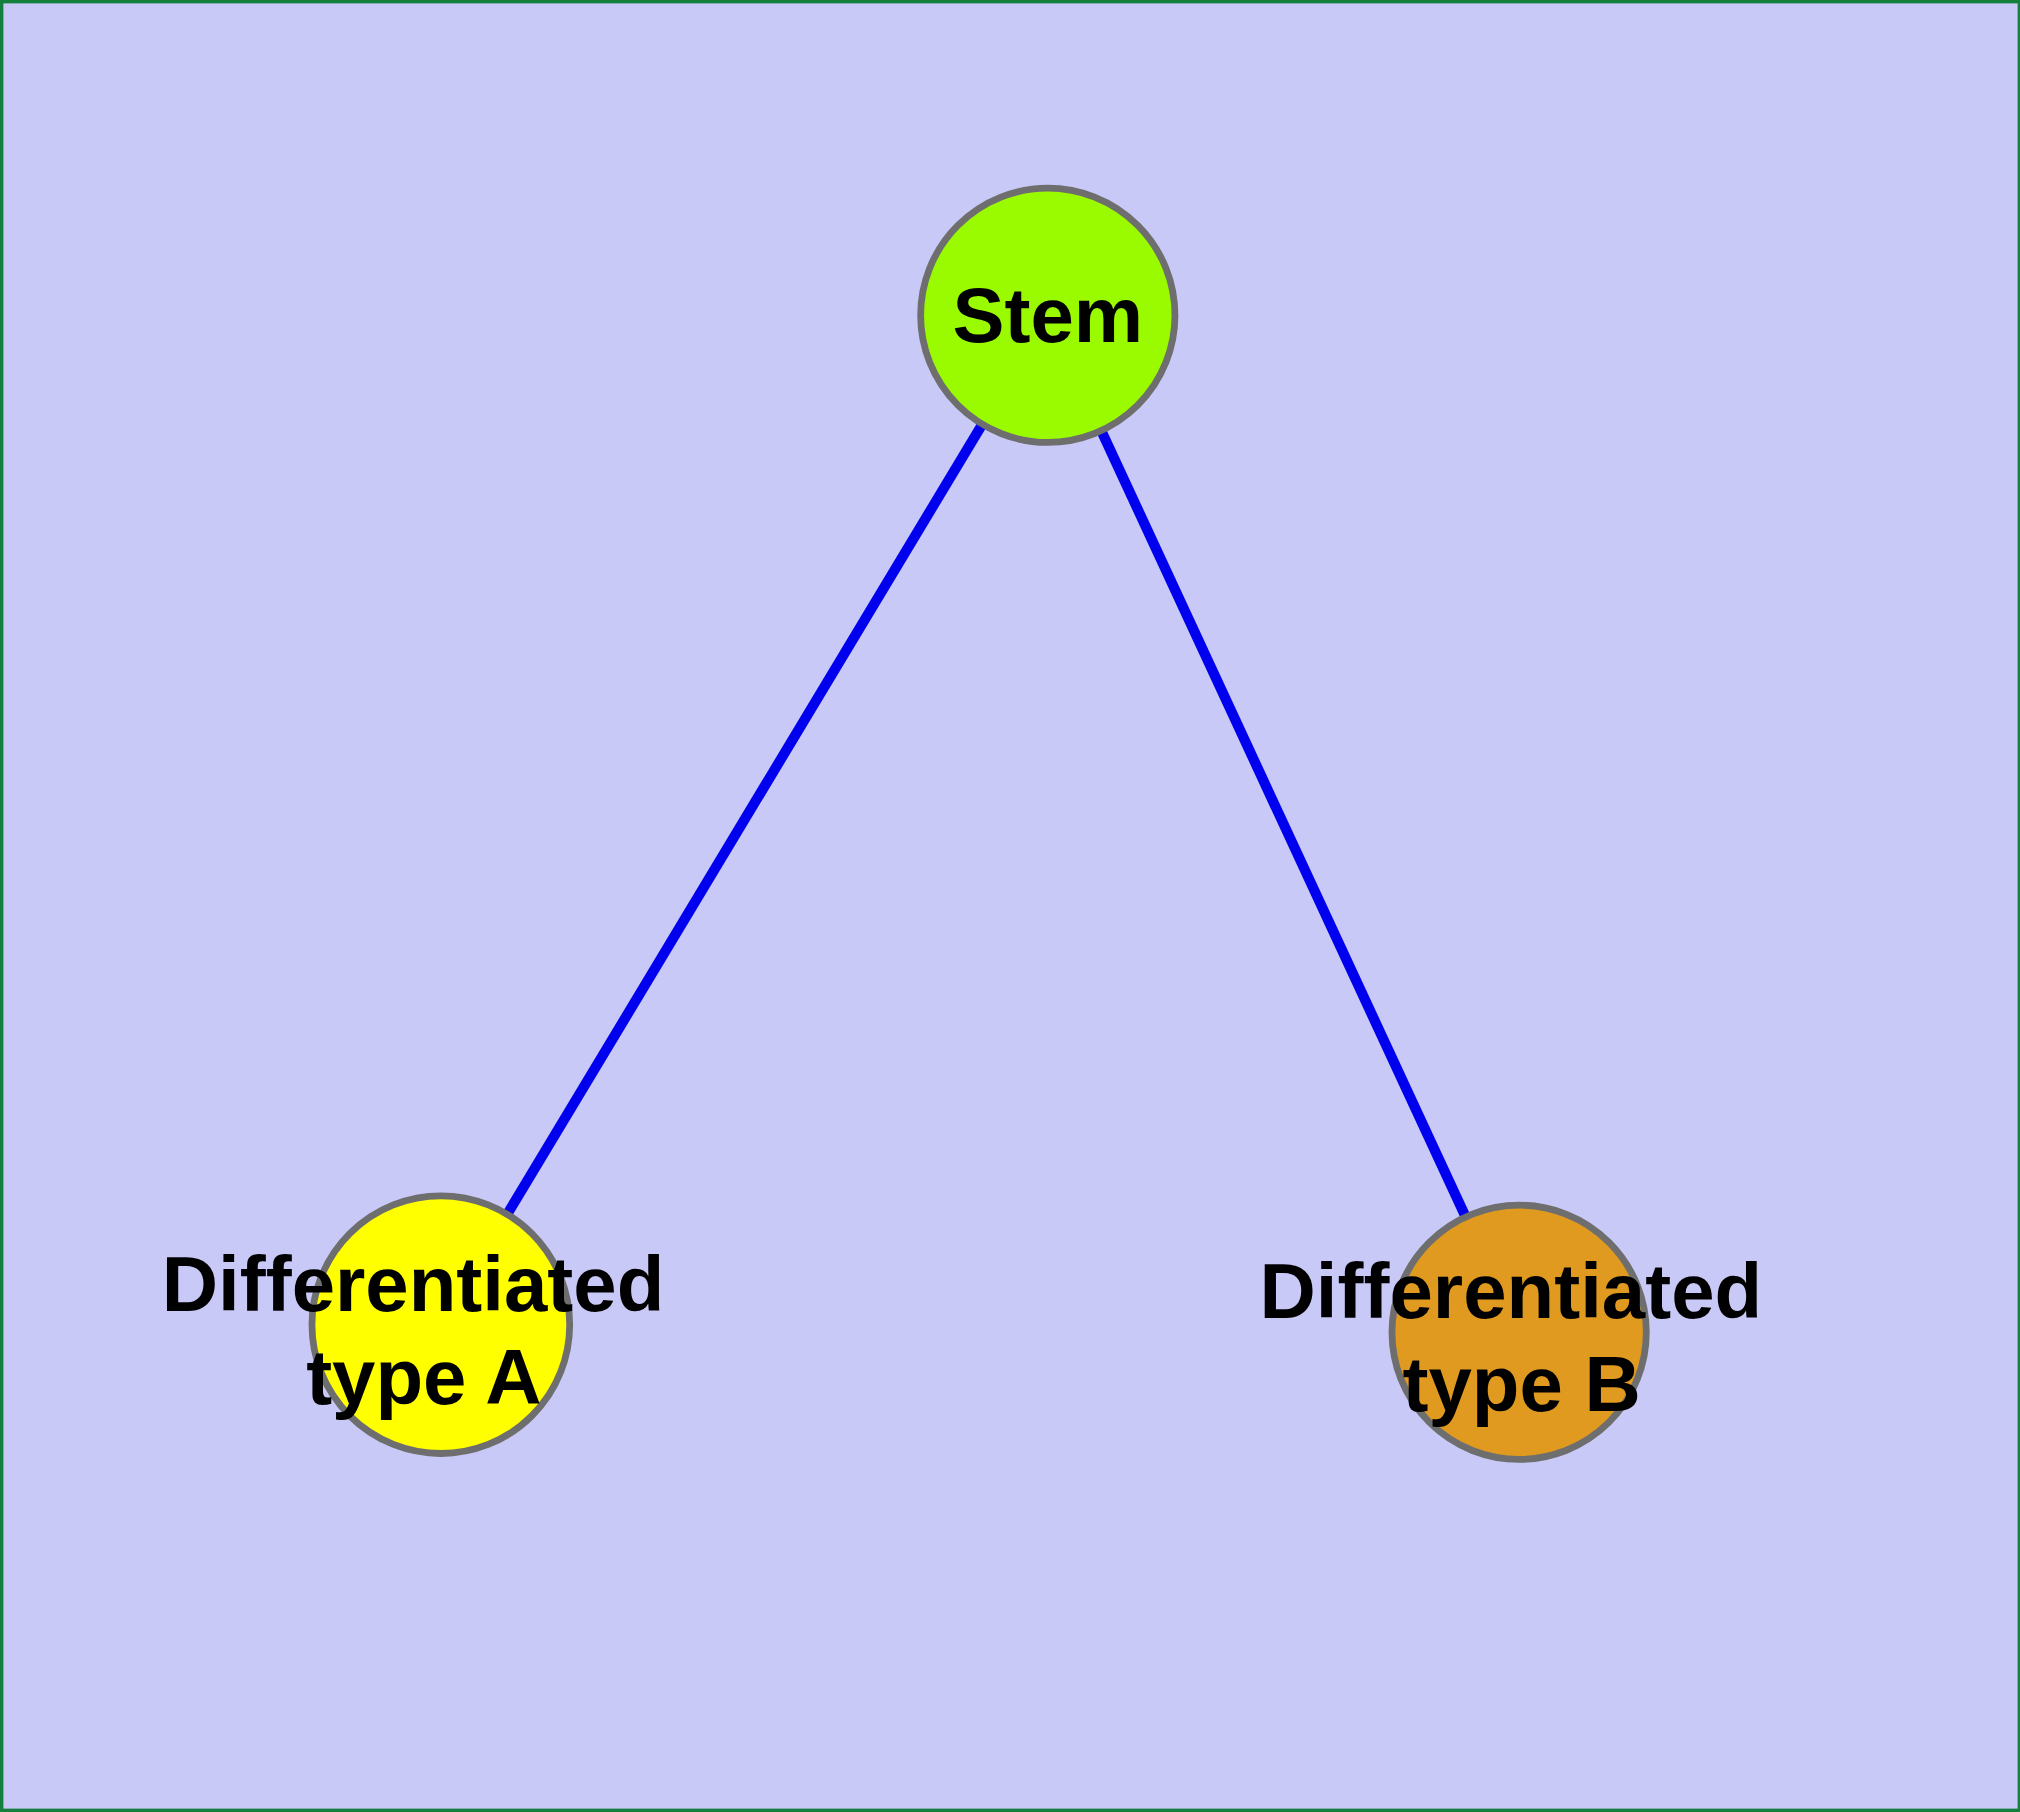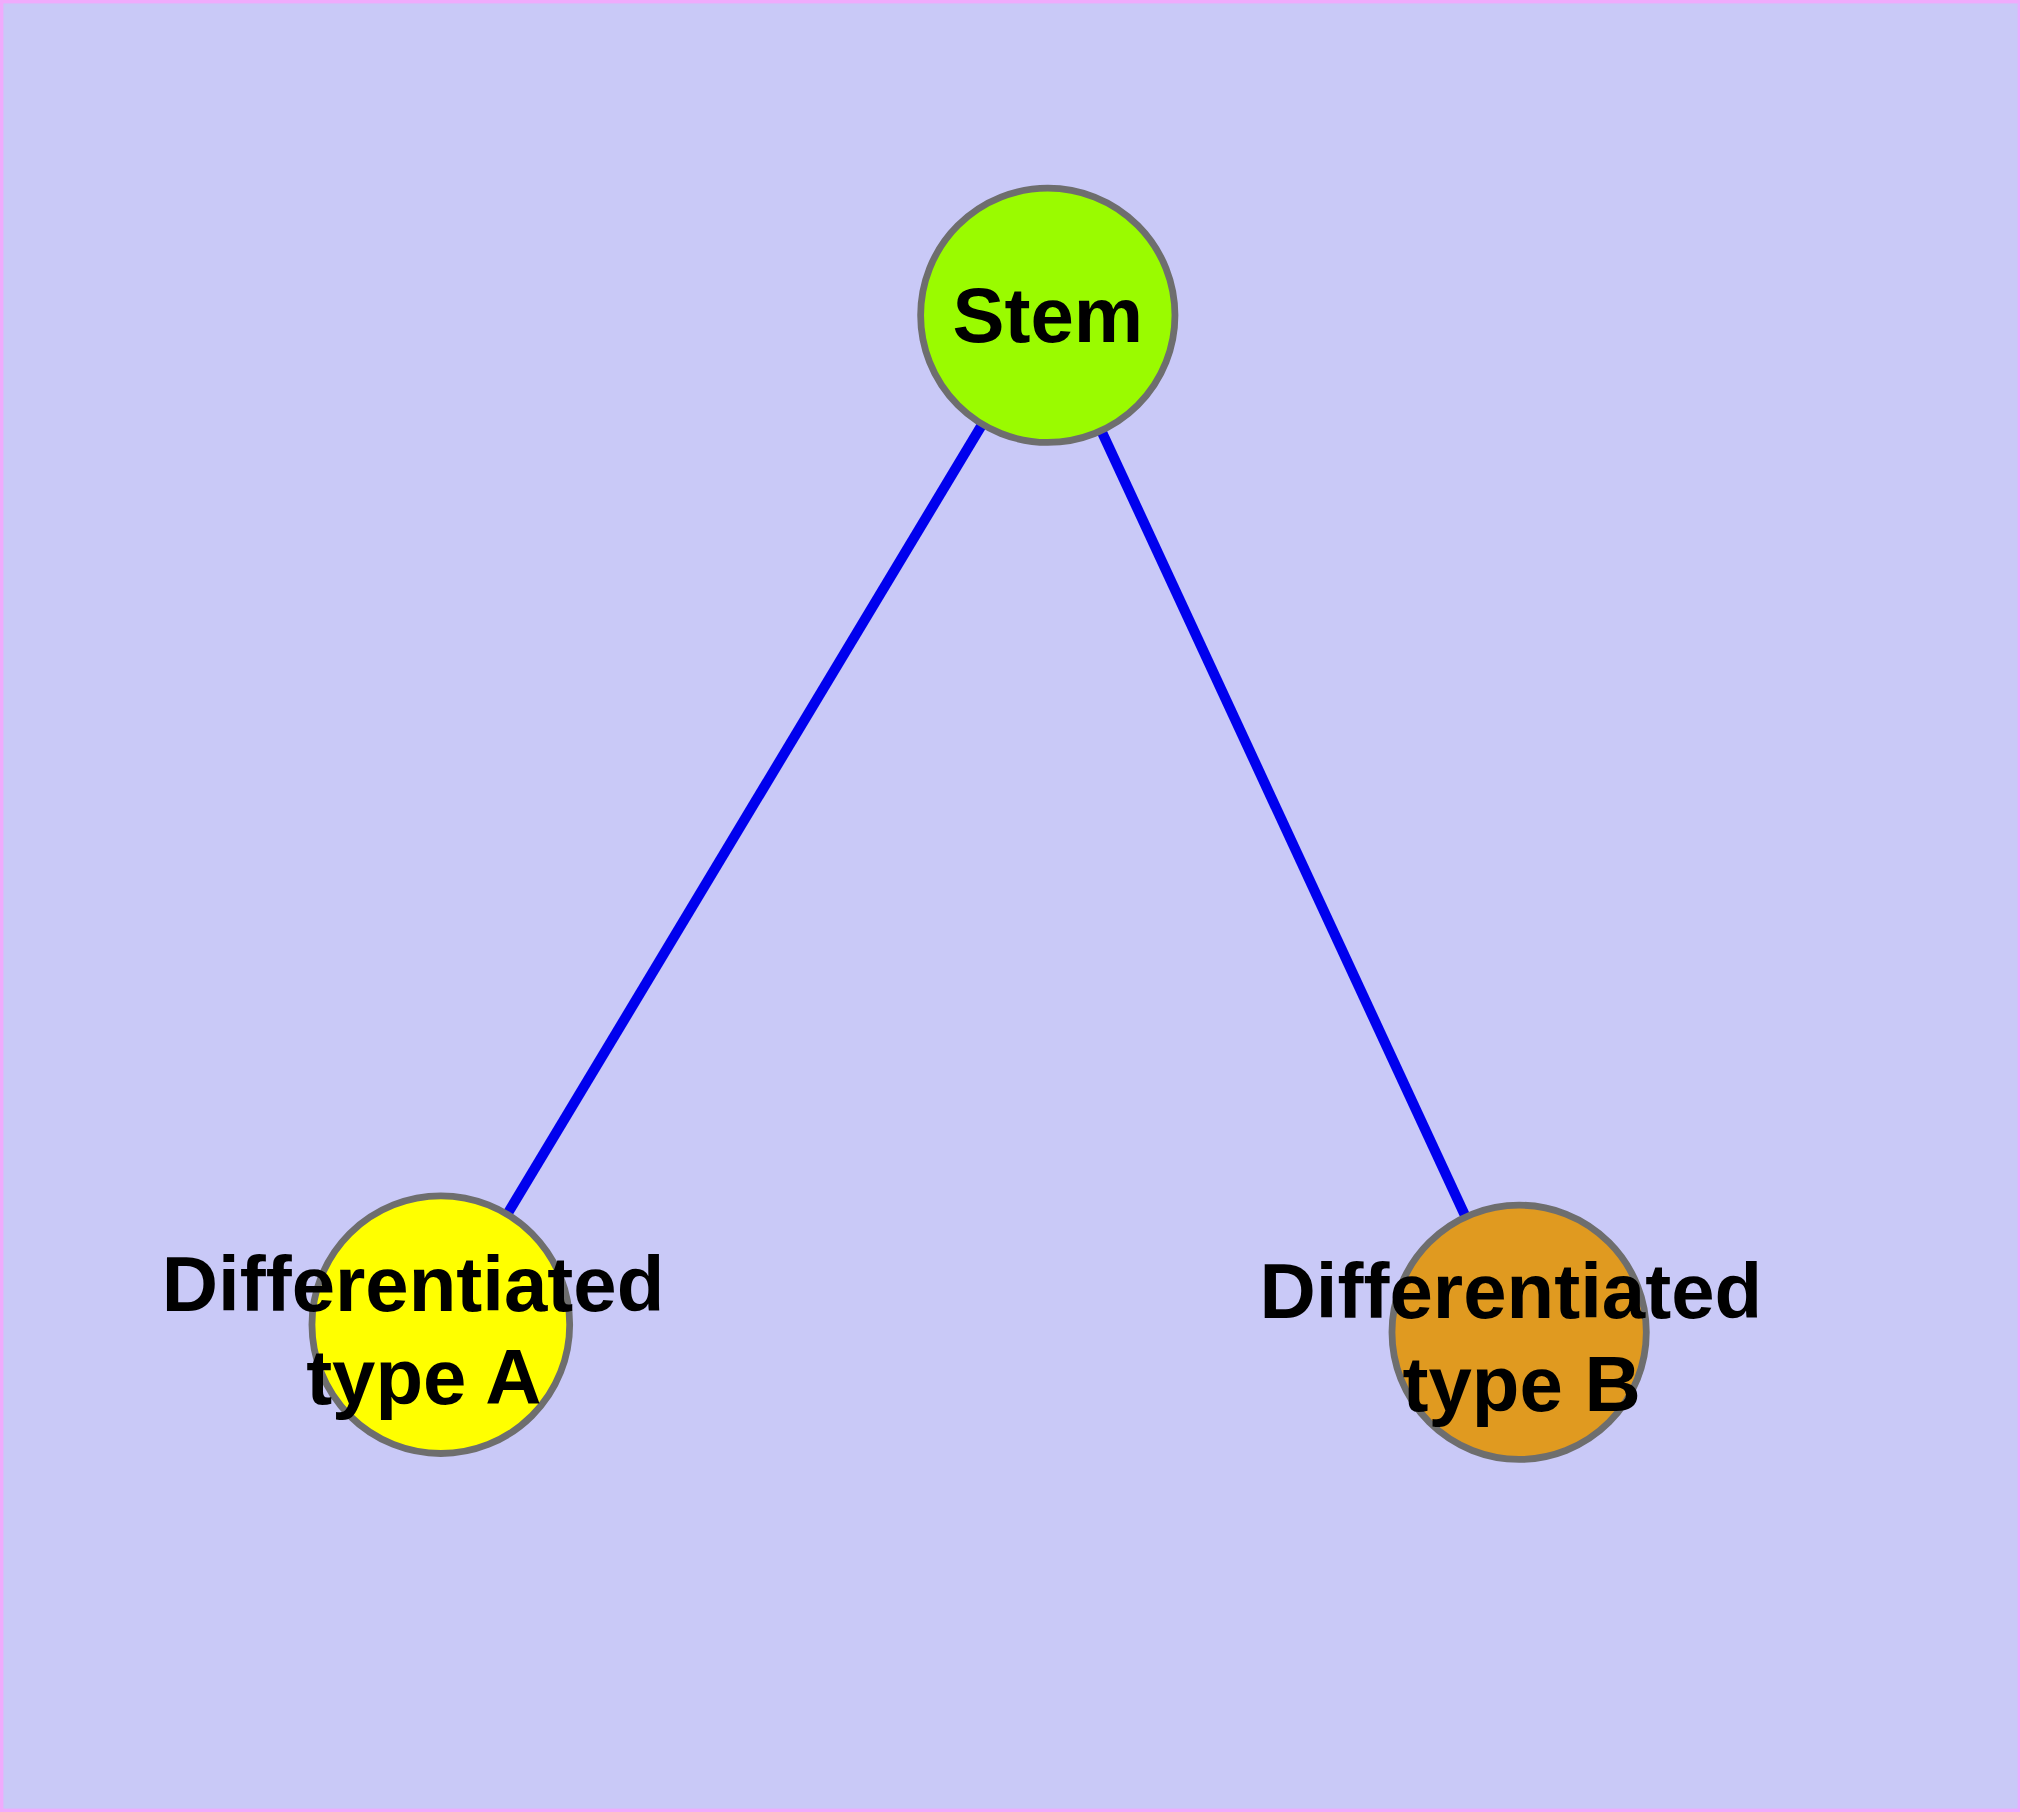--- a/index.html
+++ b/index.html
@@ -5,21 +5,21 @@
   html, body {
     margin: 0;
     padding: 0;
     background: #ffffff;
     font-family: "Liberation Sans", sans-serif;
   }
   .stage {
     position: relative;
     width: 2021px;
     height: 1812px;
-    background: #f0abfc;
+    background: #15803d;
   }
   .stage svg {
     display: block;
     width: 100%;
     height: 100%;
   }
   .node-circle {
     stroke-width: 8px;
   }
   .edge-line {

